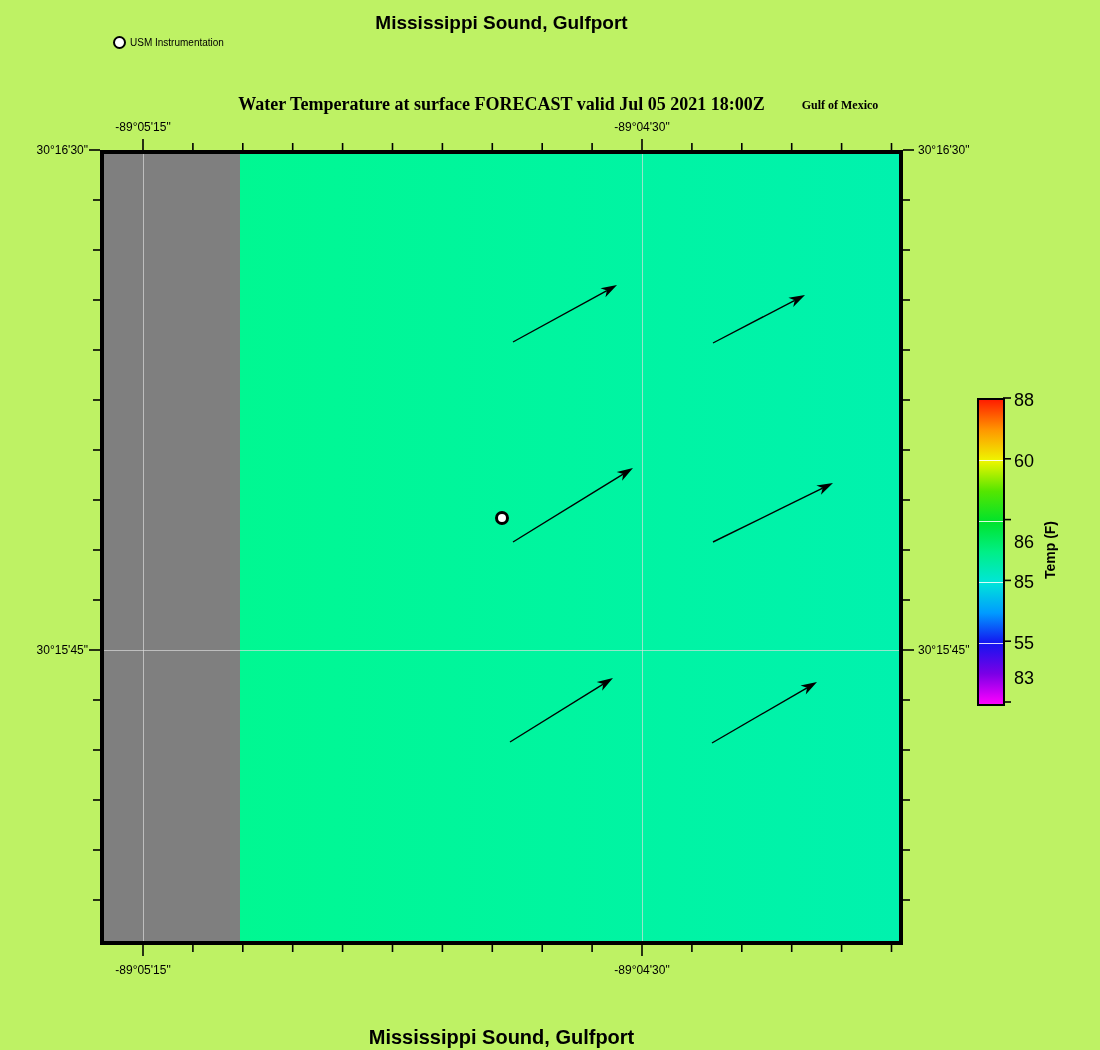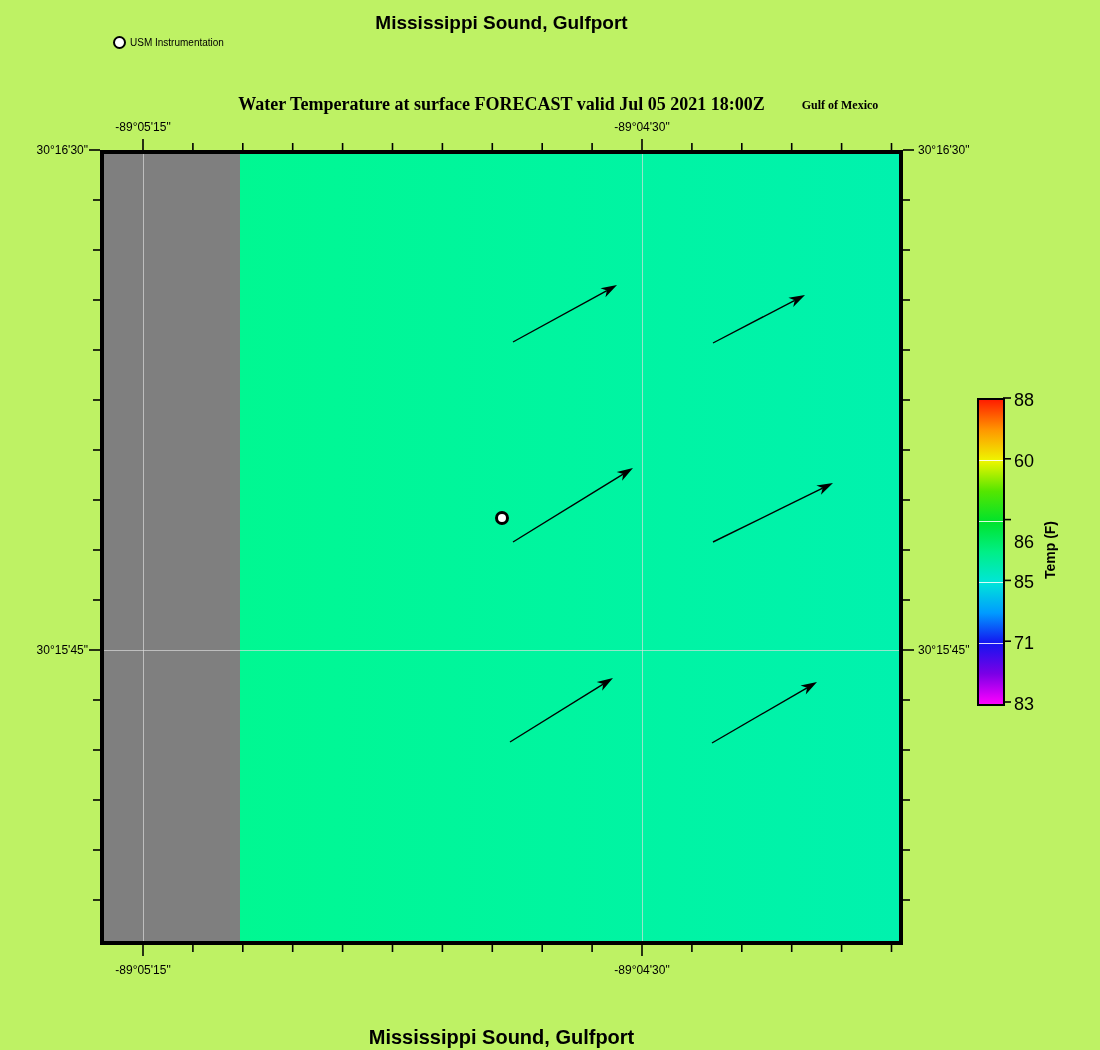--- a/index.html
+++ b/index.html
@@ -167,20 +167,20 @@
       <div class="cbar-sep" style="top: 60.3px;"></div>
       <div class="cbar-sep" style="top: 121.1px;"></div>
       <div class="cbar-sep" style="top: 181.9px;"></div>
       <div class="cbar-sep" style="top: 242.7px;"></div>
     </div>
   <div id="cbar-labels">
       <div class="cbar-ticklabel" style="top: 390px;">88</div>
       <div class="cbar-ticklabel" style="top: 450.8px;">60</div>
       <div class="cbar-ticklabel" style="top: 496px; margin-top: 36px;">86</div>
       <div class="cbar-ticklabel" style="top: 572.4px;">85</div>
-      <div class="cbar-ticklabel" style="top: 633.2px;">71</div>
-      <div class="cbar-ticklabel" style="top: 694px;">83</div>
+      <div class="cbar-ticklabel" style="top: 633.2px;">55</div>
+      <div class="cbar-ticklabel" style="top: 668px;">83</div>
     </div>
   <div class="cbar-title">Temp (F)</div>
 
   <div class="title-bottom">Mississippi Sound, Gulfport</div>
 
 </div>
 
 </body></html>

